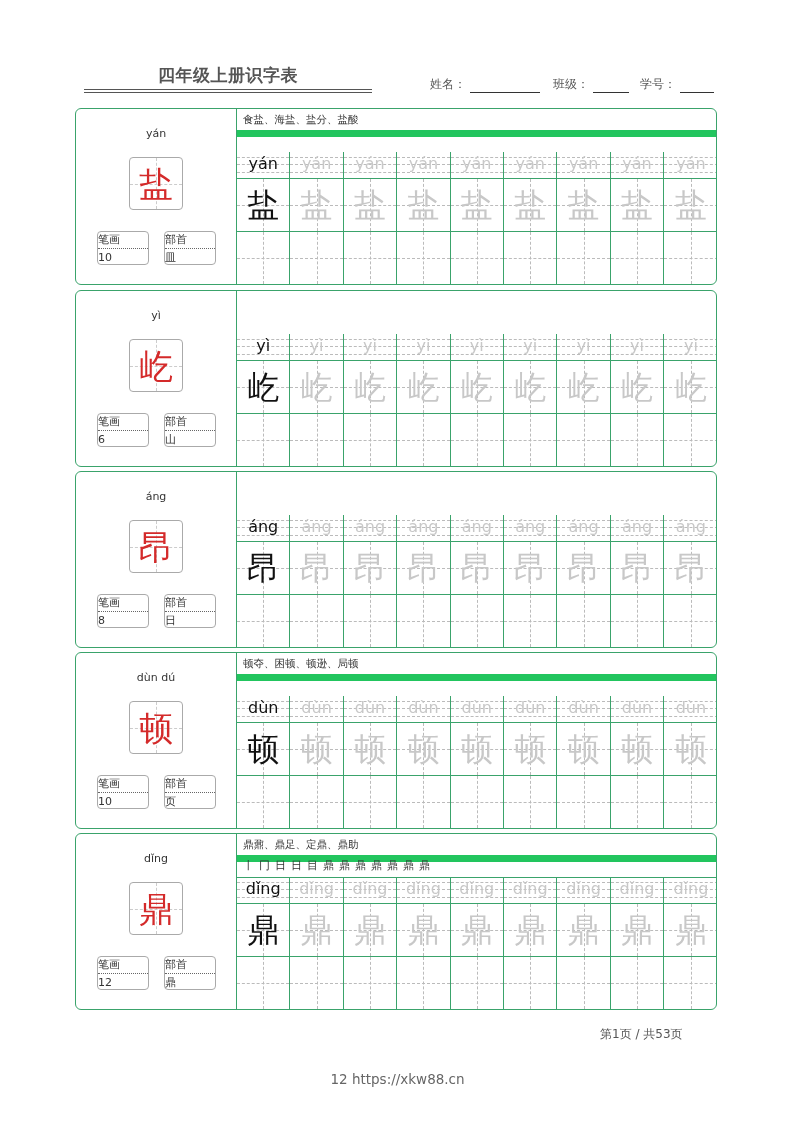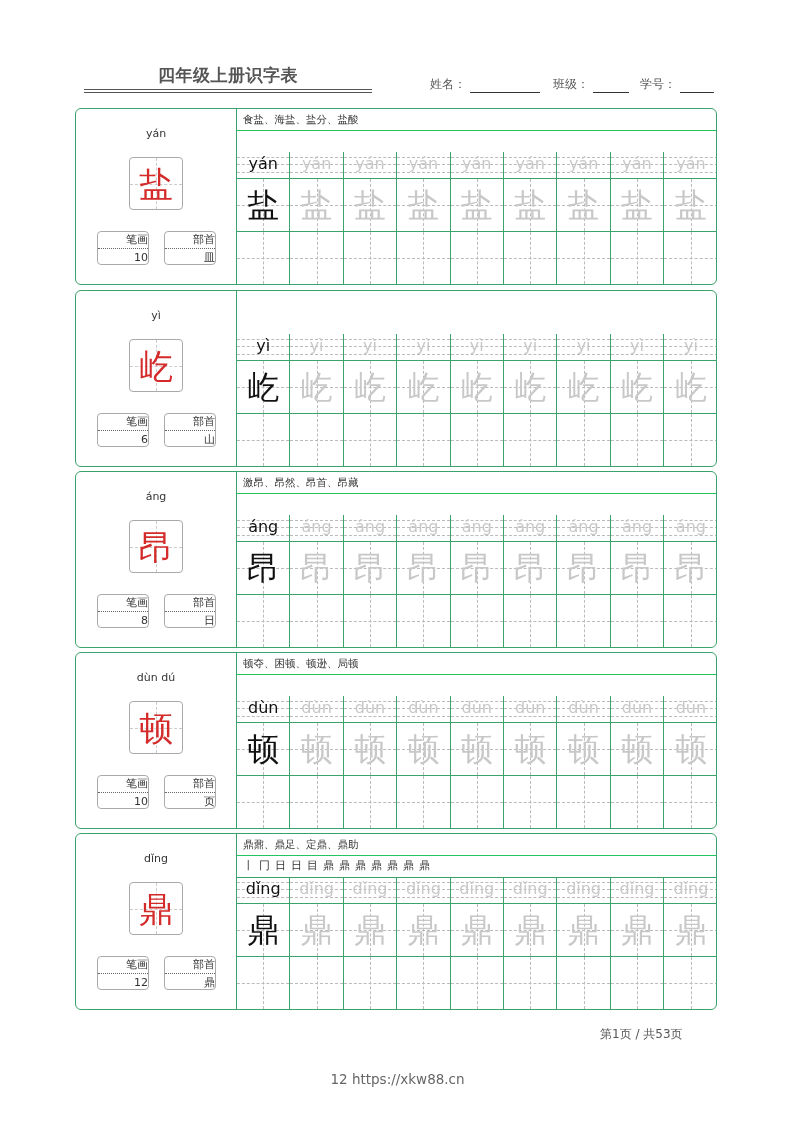--- a/index.html
+++ b/index.html
@@ -15,25 +15,25 @@
           border-radius:6px; box-sizing:border-box; background:#fff; overflow:hidden; }
   .left { position:absolute; left:0; top:0; width:161px; height:100%; border-right:1px solid #3aa36b; box-sizing:border-box; }
   .left .py { position:absolute; top:18px; width:100%; text-align:center; font-size:11px; color:#333; }
   .left .bigbox { position:absolute; left:53px; top:48px; width:54px; height:53px; border:1px solid #aaa;
                   border-radius:4px; box-sizing:border-box; background:#fff; }
   .bigbox .hl { position:absolute; left:0; right:0; top:50%; border-top:1px dashed #ccc; }
   .bigbox .vl { position:absolute; top:0; bottom:0; left:50%; border-left:1px dashed #ccc; }
   .bigbox .ch { position:absolute; left:0; right:0; top:0; bottom:0; text-align:center; line-height:52px;
                 font-size:34px; color:#d42a2a; }
   .meta { position:absolute; top:122px; width:52px; height:34px; border:1px solid #aaa; border-radius:4px;
-          box-sizing:border-box; font-size:11px; text-align:right; }
+          box-sizing:border-box; font-size:11px; text-align:left; }
   .meta .lbl { height:16px; line-height:16px; border-bottom:1px dotted #666; }
   .meta .val { height:16px; line-height:17px; }
   .right { position:absolute; left:161px; top:0; right:0; bottom:0; }
-  .words { position:absolute; left:0; right:0; top:0; height:21px; border-bottom:1px solid #22c55e;
+  .words { position:absolute; left:0; right:0; top:0; height:21px; border-bottom:7px solid #22c55e;
            font-size:10.5px; line-height:21px; padding-left:6px; color:#333; }
   .strokes { position:absolute; left:0; right:0; top:21px; height:22px; border-bottom:1px solid #3aa36b;
              padding-left:6px; font-size:11px; line-height:22px; color:#333; white-space:nowrap; }
   .strokes span { margin-right:5px; }
   .strokes .last { color:#333; }
   .grid { position:absolute; left:0; right:0; top:43px; bottom:0; }
   .col { position:absolute; top:0; bottom:0; width:53.4px; border-right:1px solid #3aa36b; box-sizing:border-box; }
   .col:last-child { border-right:none; }
   .pcell { position:absolute; left:0; right:0; top:0; height:27px; border-bottom:1px solid #3aa36b; box-sizing:border-box; }
   .pcell .d1,.pcell .d2,.pcell .d3 { position:absolute; left:0; right:0; border-top:1px dashed #bbb; }
@@ -432,21 +432,20 @@
         <div class="meta" style="left:21px;">
           <div class="lbl">笔画</div>
           <div class="val">8</div>
         </div>
         <div class="meta" style="left:88px;">
           <div class="lbl">部首</div>
           <div class="val">日</div>
         </div>
       </div>
       <div class="right">
-        <div class="words">激昂、昂然、昂首、昂藏</div>
         <div class="grid">
           <div class="col" style="left:0px;">
             <div class="pcell">
               <div class="d1"></div>
               <div class="d2"></div>
               <div class="d3"></div>
               <div class="t first">áng</div>
             </div>
             <div class="ccell">
               <div class="h"></div>

